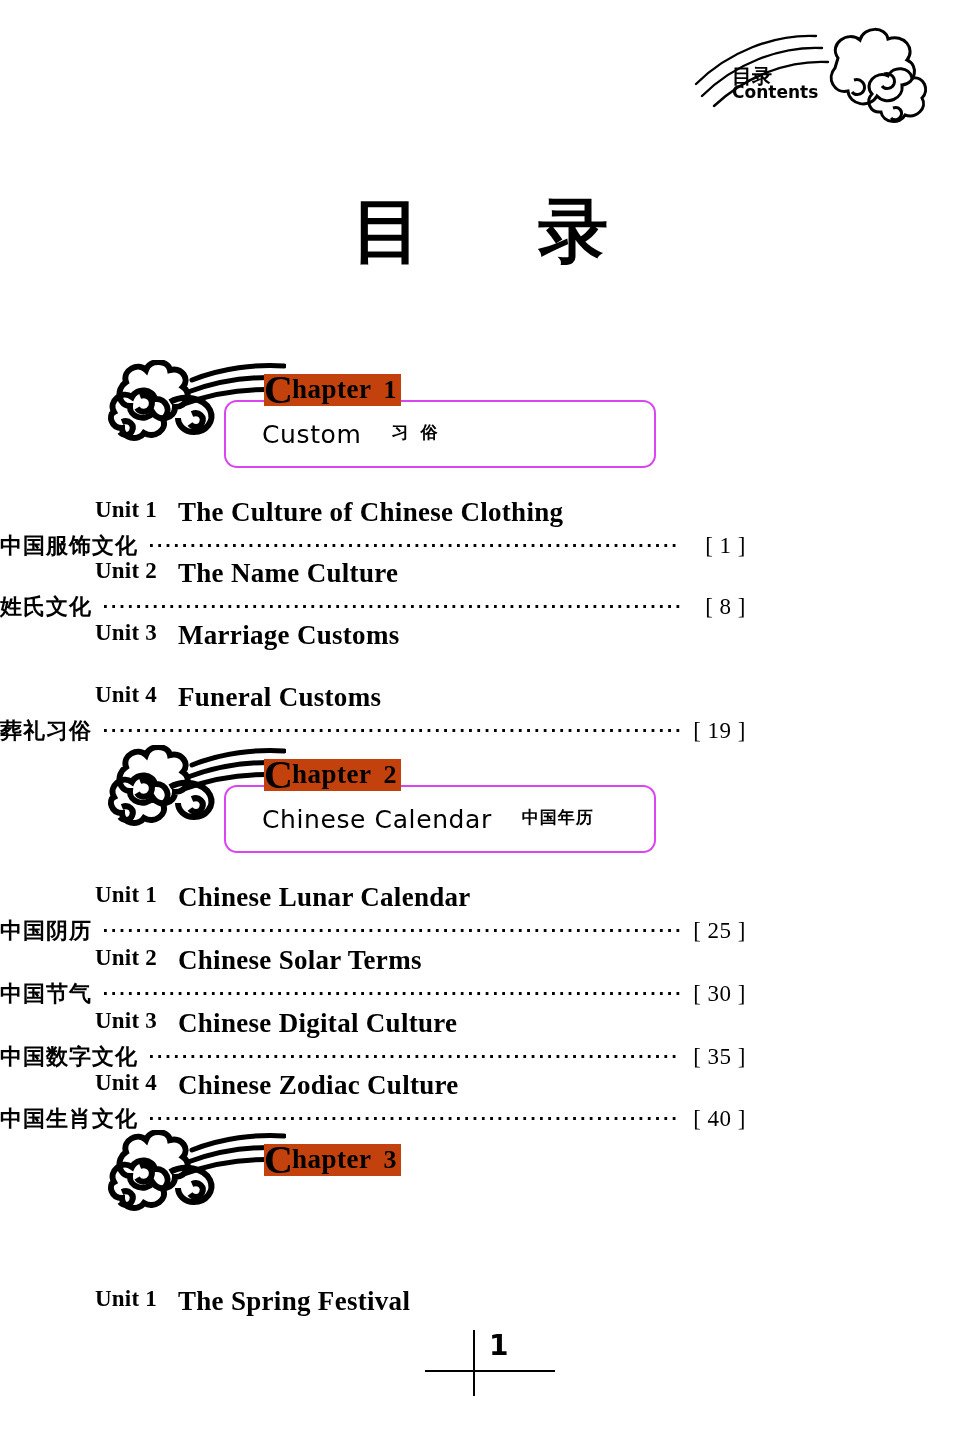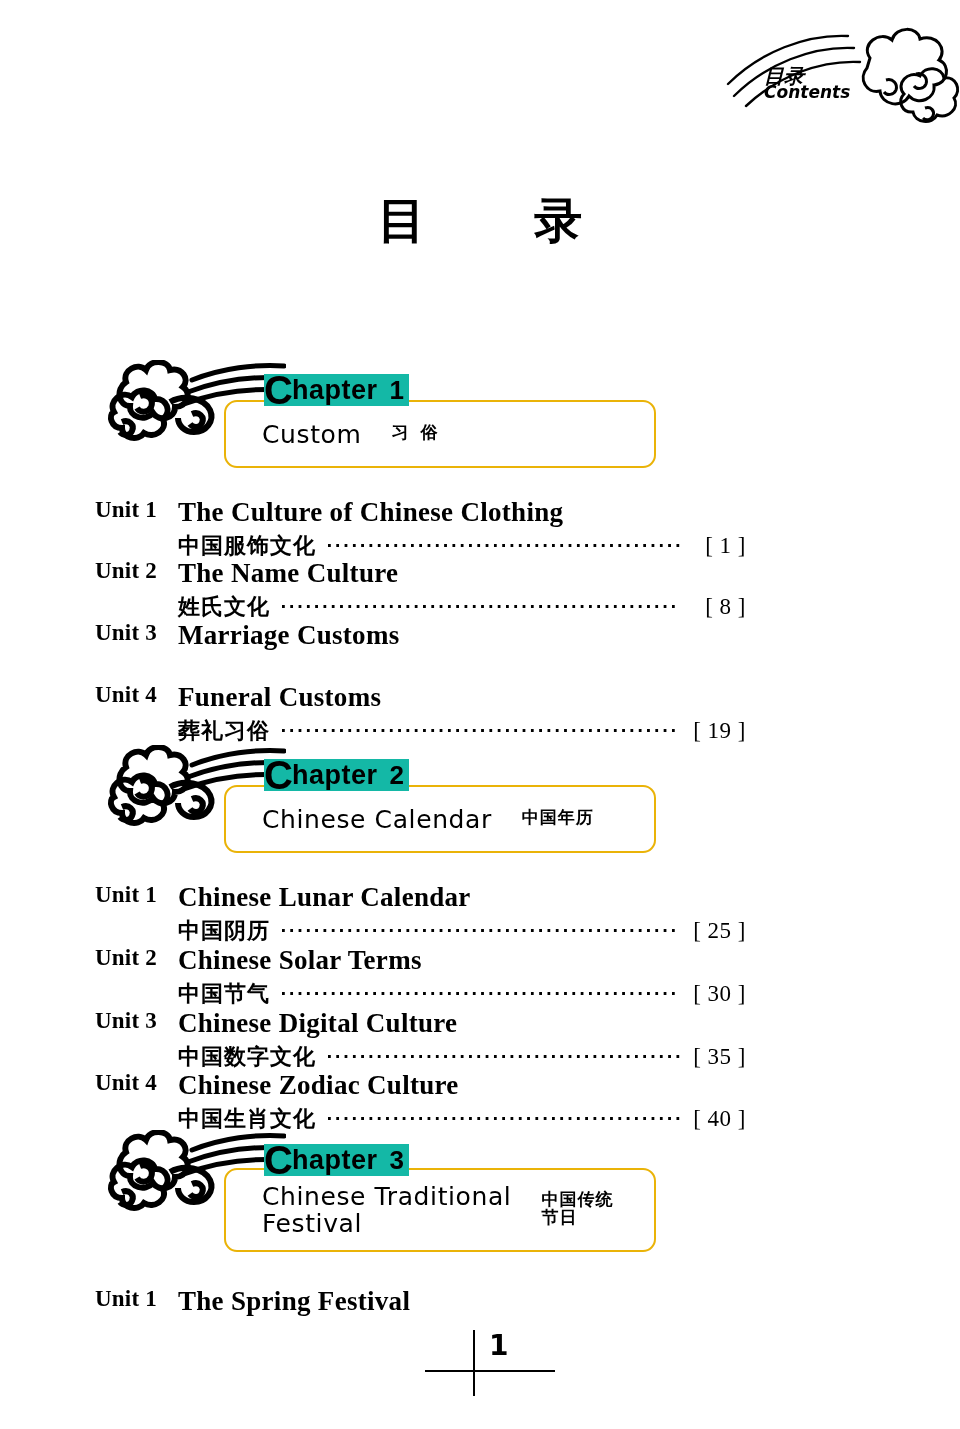--- a/index.html
+++ b/index.html
@@ -13,24 +13,23 @@
     position: relative;
     font-family: "Liberation Serif", "DejaVu Serif", serif;
     color: #000000;
     overflow: hidden;
   }
 
   
   .page-header {
     position: absolute;
     top: 22px;
-    right: 0;
+    right: 32px;
     width: 240px;
     height: 120px;
-    font-style: italic;
   }
   .page-header svg { display: block; }
   .header-label {
     position: absolute;
     left: 44px;
     top: 44px;
     line-height: 1.02;
     font-family: "DejaVu Sans", sans-serif;
     font-weight: bold;
     color: #000;
@@ -48,21 +47,21 @@
 
   
   .doc-title {
     position: absolute;
     top: 196px;
     left: 0;
     width: 960px;
     text-align: center;
     font-family: "DejaVu Sans", sans-serif;
     font-weight: bold;
-    font-size: 48px;
+    font-size: 70px;
     letter-spacing: 46px;
     text-indent: 46px;
     line-height: 1;
   }
 
   
   .content {
     position: absolute;
     left: 0;
     top: 0;
@@ -82,25 +81,25 @@
     top: 2px;
     width: 190px;
     height: 86px;
   }
   .cloud-art svg { display: block; }
 
   .chapter-label {
     position: absolute;
     left: 168px;
     top: 16px;
-    font-family: Liberation Sans, sans-serif;
+    font-family: Liberation Serif, serif;
     font-weight: bold;
     white-space: nowrap;
     z-index: 3;
-    background: #14b8a6;
+    background: #c2410c;
     padding-right: 5px;
     line-height: 1;
     text-align: center;
   }
   .chapter-label .cap {
     font-size: 40px;
     line-height: 0.8;
     vertical-align: -5px;
     letter-spacing: -1px;
   }
@@ -112,21 +111,21 @@
     font-size: 26px;
     margin-left: 12px;
   }
 
   .chapter-box {
     position: absolute;
     left: 128px;
     top: 42px;
     right: 270px;
     height: 68px;
-    border: 2px solid #eab308;
+    border: 2px solid #d946ef;
     border-radius: 13px;
     box-sizing: border-box;
   }
   .chapter-box .titles {
     position: absolute;
     left: 36px;
     top: 0;
     height: 100%;
     display: flex;
     align-items: center;
@@ -180,21 +179,20 @@
     top: 0;
     font-weight: bold;
     font-size: 27px;
     letter-spacing: 0.3px;
   }
   .unit-line-2 {
     position: relative;
     height: 36px;
     display: flex;
     align-items: baseline;
-    padding-left: 178px;
     padding-right: 38px;
   }
   .unit-cn {
     font-family: "DejaVu Sans", sans-serif;
     font-weight: bold;
     font-size: 22px;
     letter-spacing: 1px;
     white-space: nowrap;
     flex: 0 0 auto;
   }
@@ -449,28 +447,20 @@
           <path d="M74 42 c14 -8 34 -4 40 8 c5 11 -4 22 -16 22 c-10 0 -16 -7 -16 -14"></path>
           <path d="M44 36 c8 -3 14 4 11 11 c-3 6 -11 6 -14 1"></path>
           <path d="M26 62 c7 -3 13 3 10 9 c-2 5 -9 5 -12 1"></path>
           <path d="M96 54 c7 -3 13 3 10 9 c-2 5 -9 5 -12 1"></path>
         </g>
       </svg>
     </div>
     <div class="chapter-label">
       <span class="cap">C</span><span class="rest">hapter</span><span class="num">3</span>
     </div>
-    <div class="chapter-box">
-      <div class="titles">
-        <span class="chapter-en">Chinese Traditional
-Festival</span>
-        <span class="chapter-cn">中国传统
-节日</span>
-      </div>
-    </div>
   </div>
 
   <div class="unit" style="top:1286px;">
     <div class="unit-line-1">
       <span class="unit-no">Unit 1</span>
       <span class="unit-en">The Spring Festival</span>
     </div>
   </div>
 
 </div>

